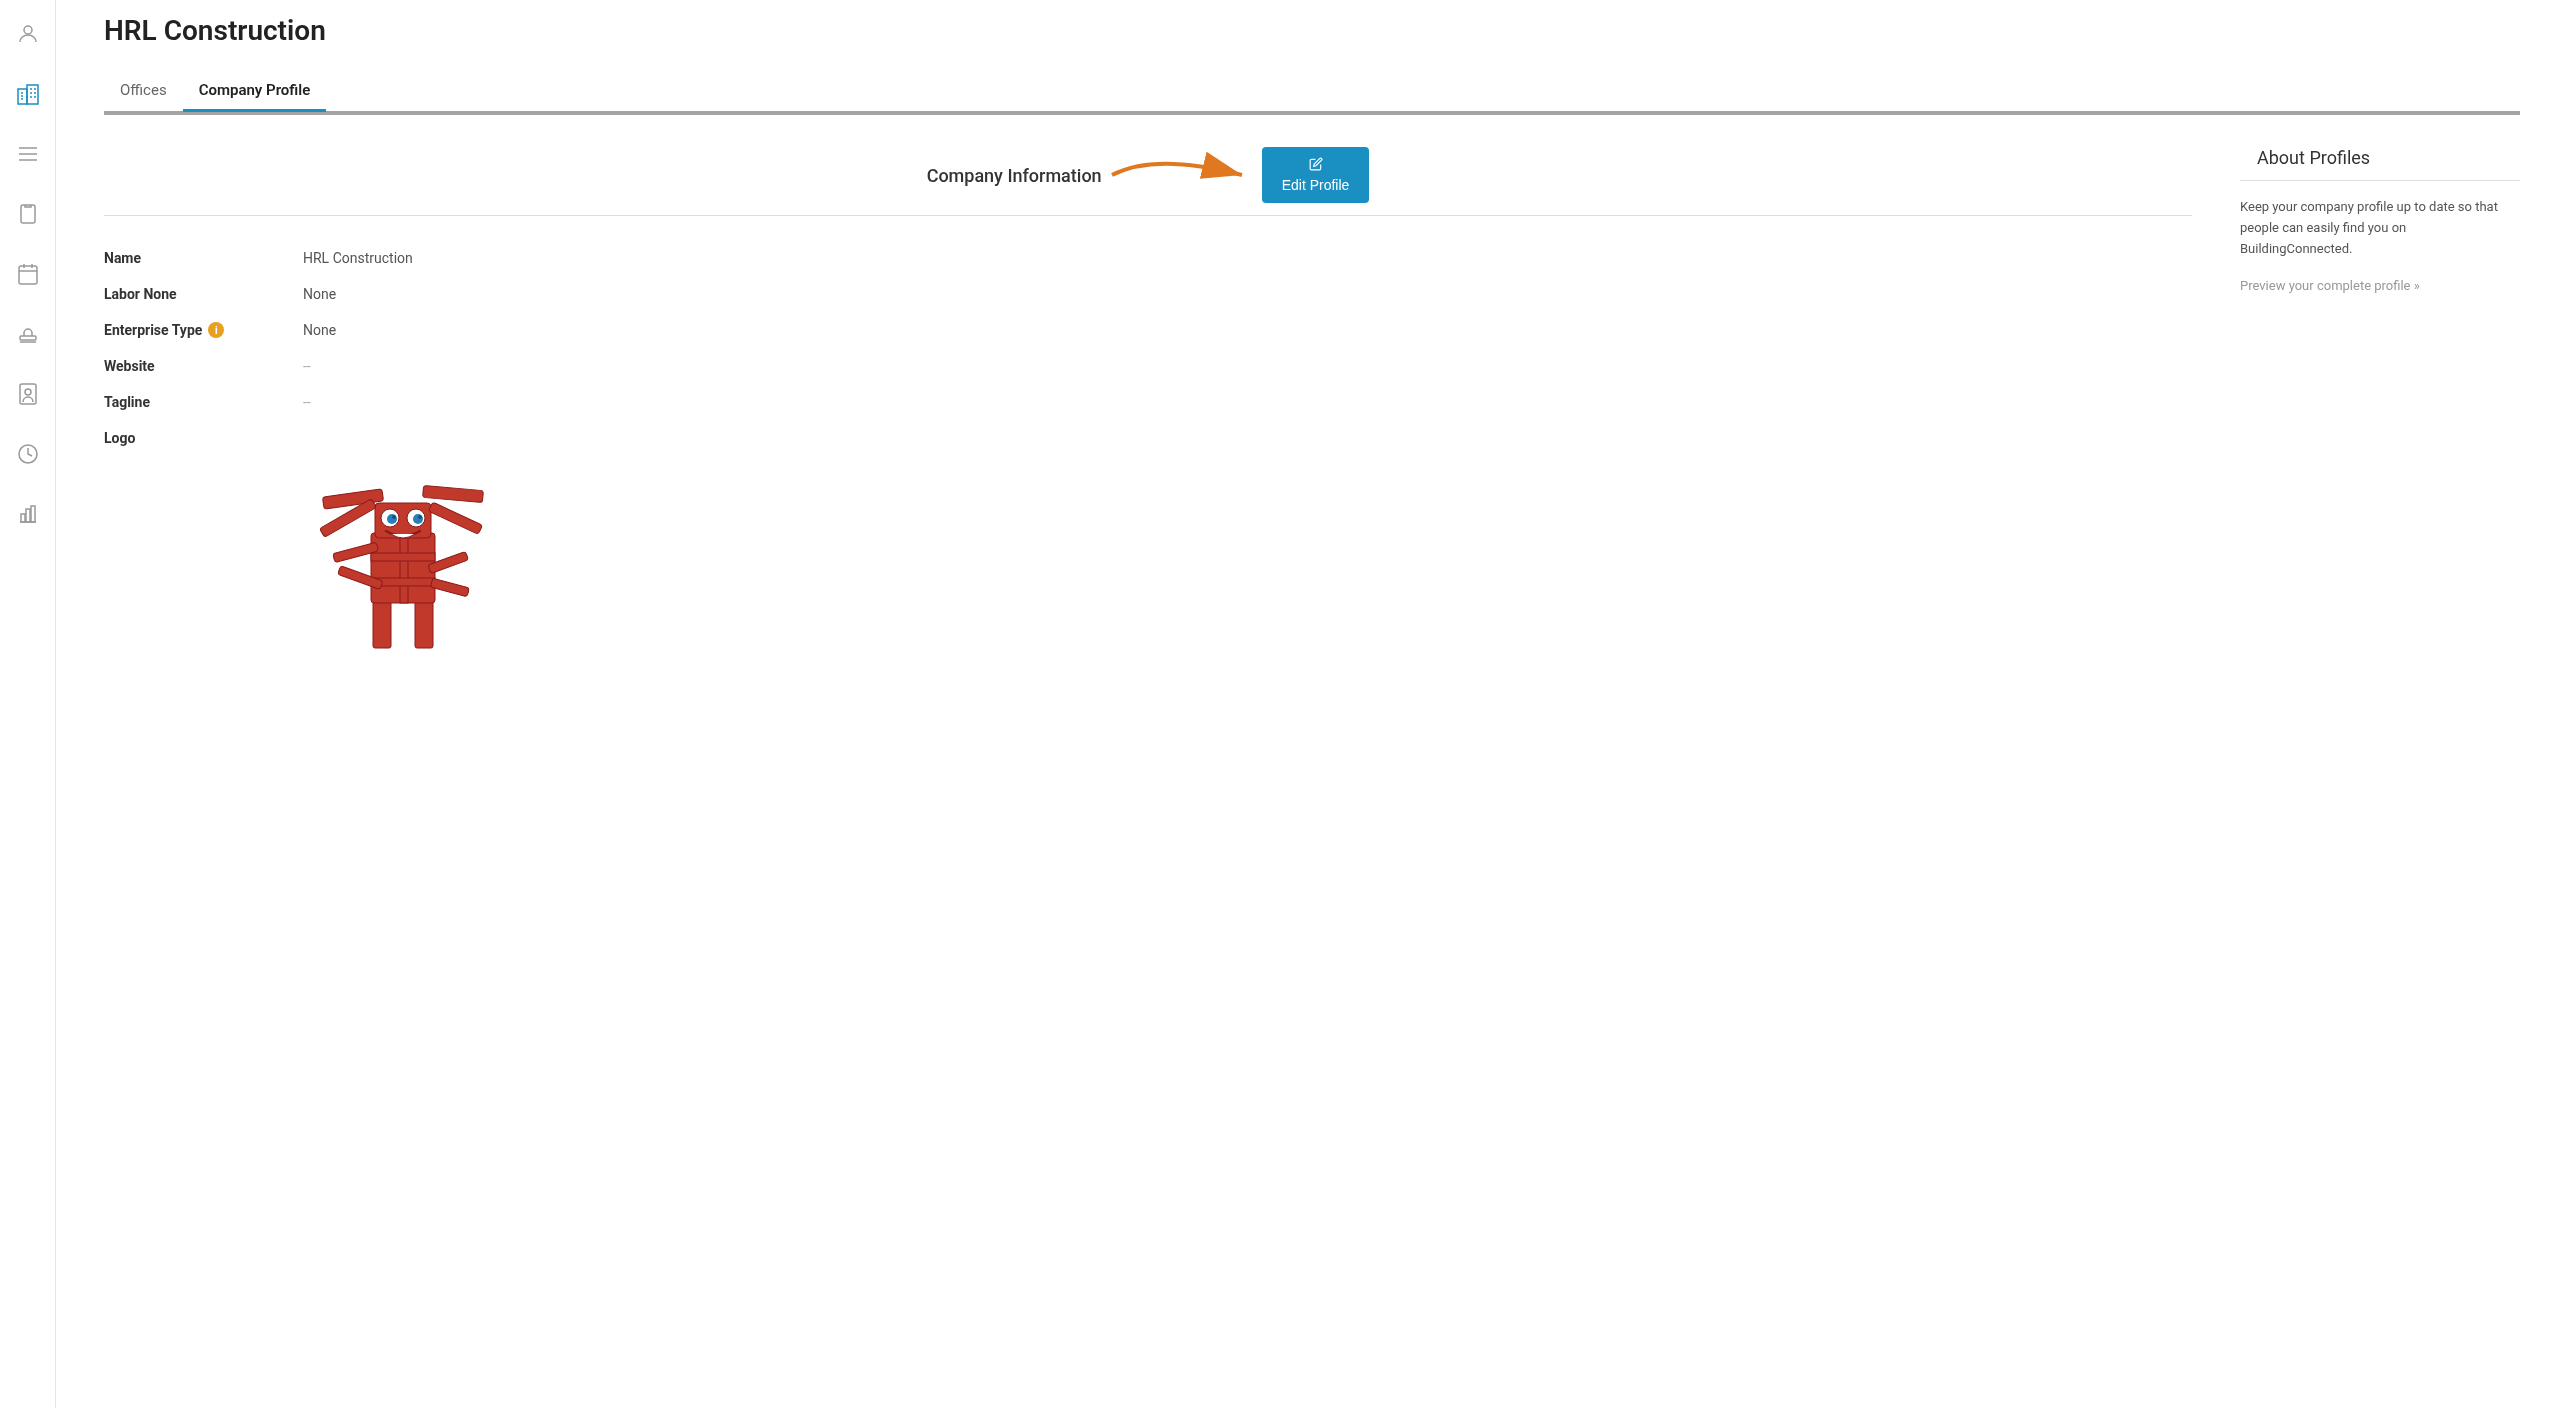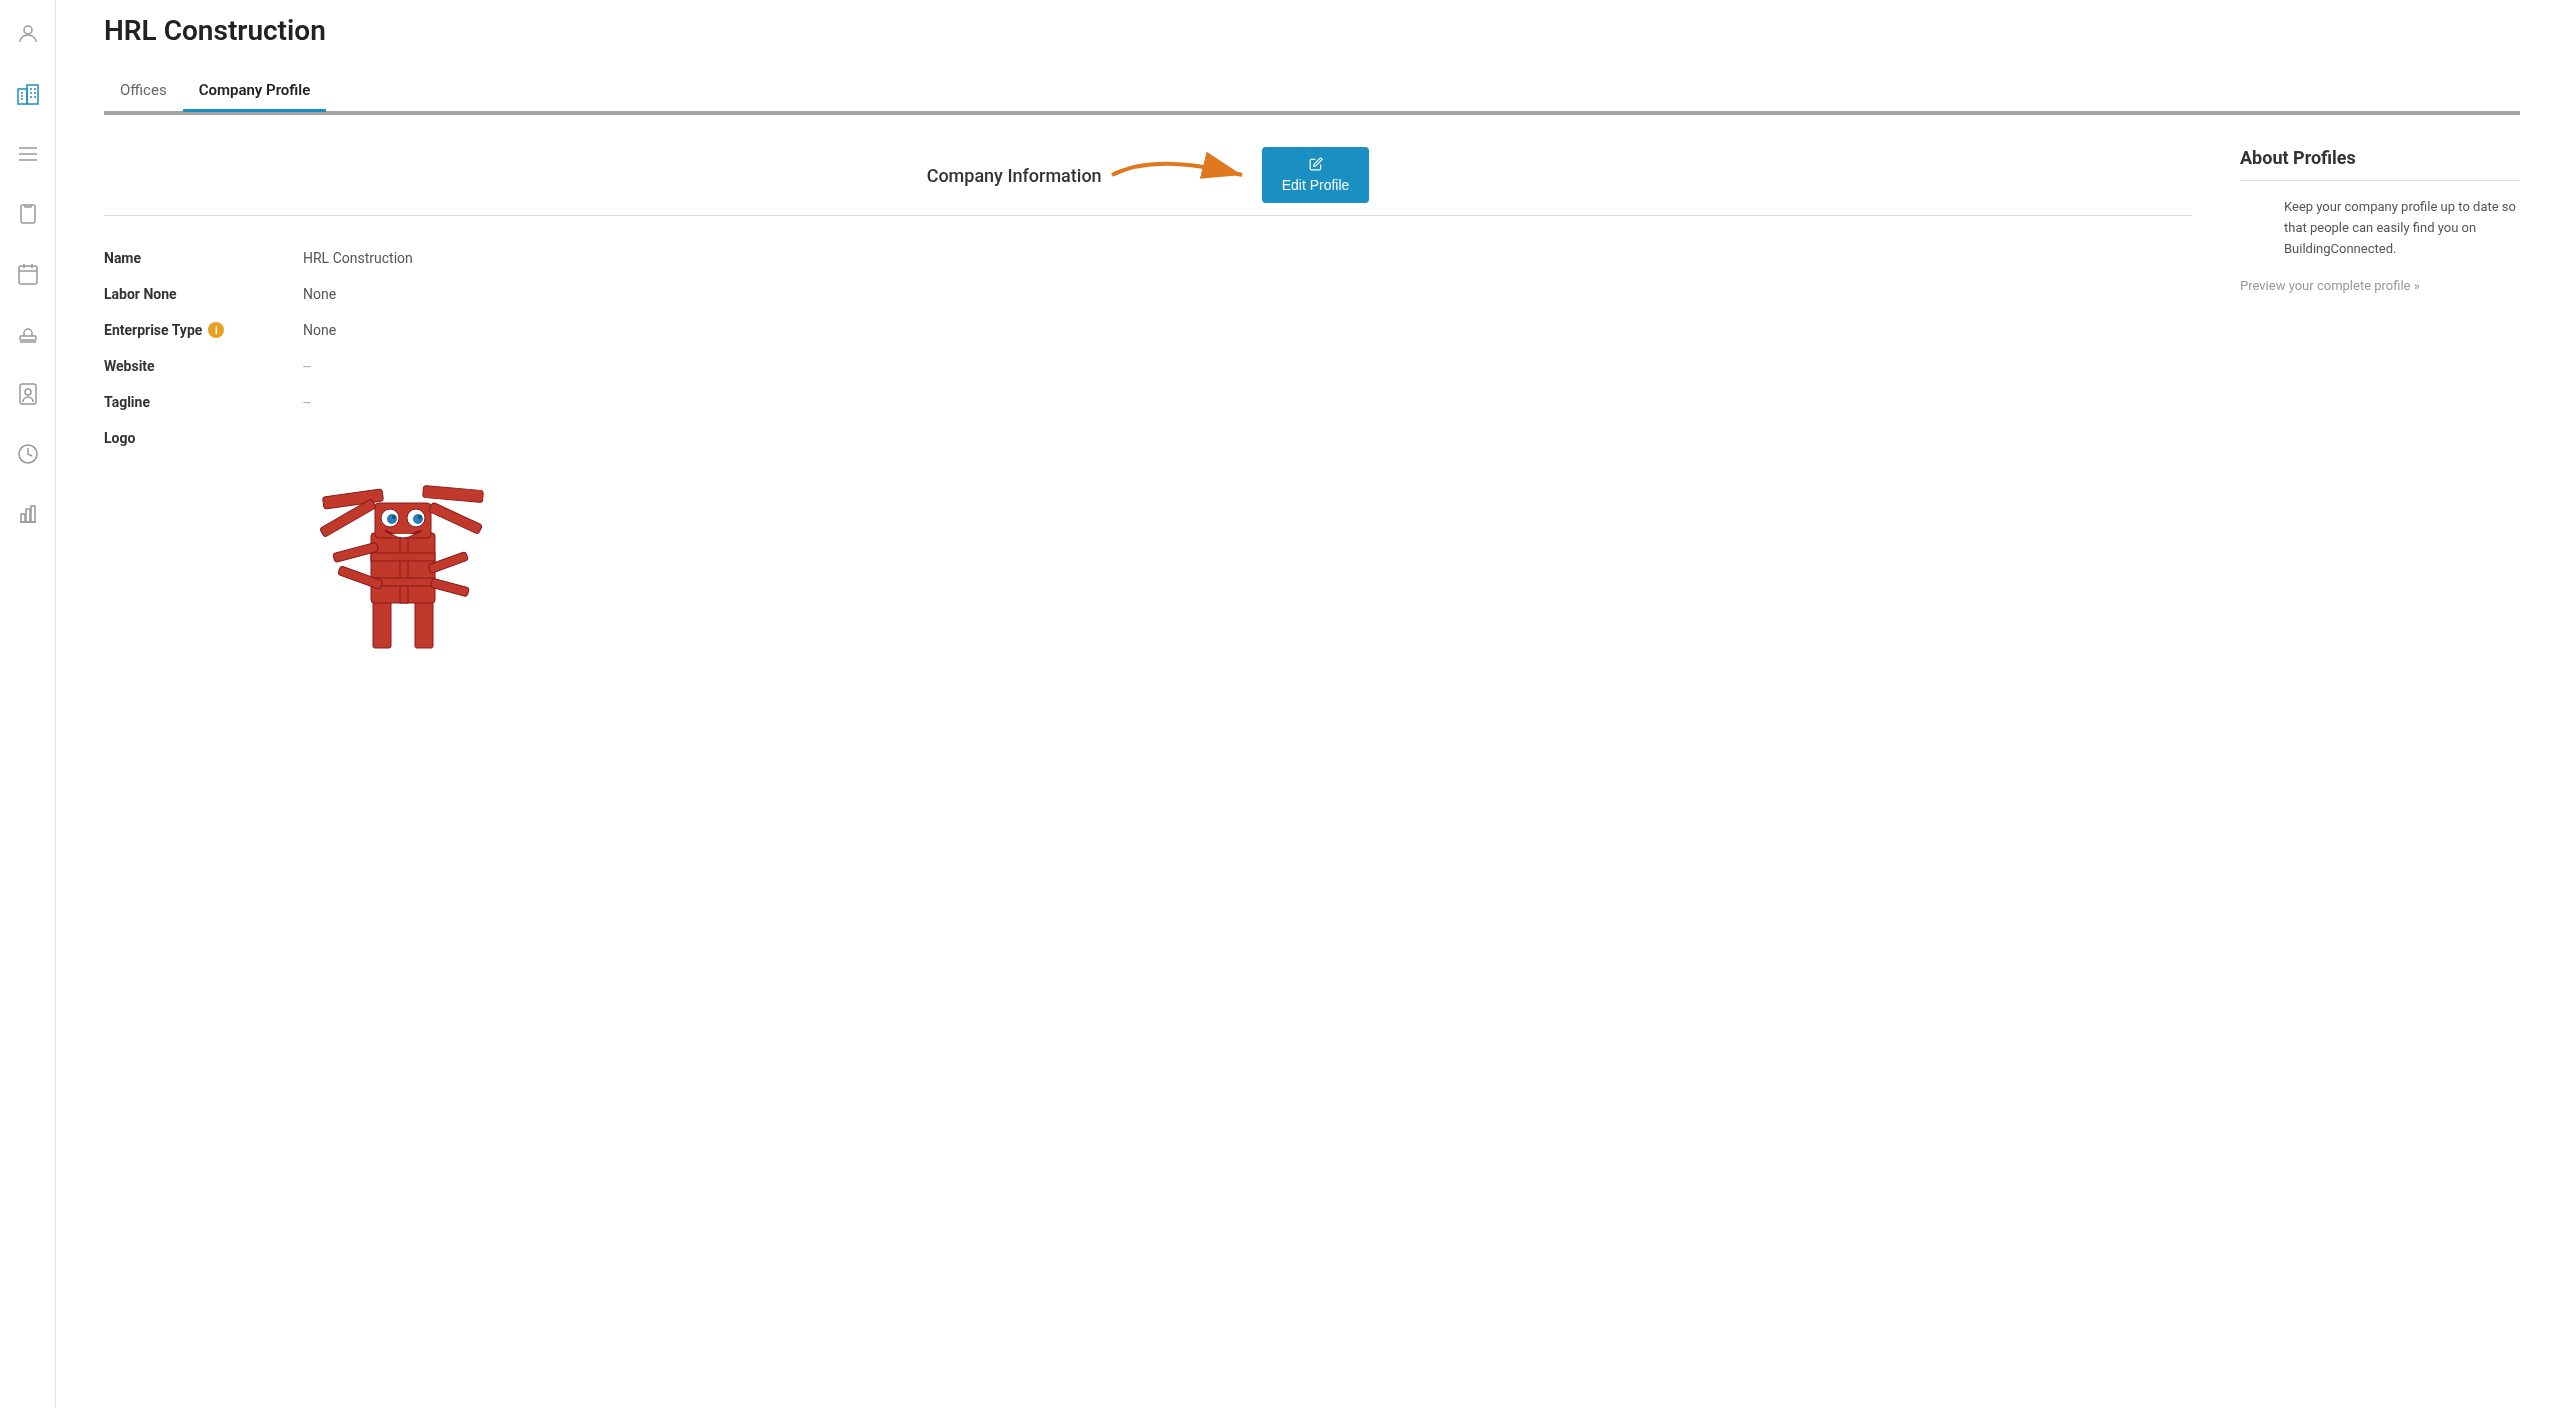--- a/index.html
+++ b/index.html
@@ -181,37 +181,37 @@
     }
 
     
     .sidebar-panel {
       width: 280px;
       flex-shrink: 0;
     }
 
     .about-title {
       font-size: 18px;
-      font-weight: 700;
+      font-weight: 400;
       color: #333;
       margin-bottom: 12px;
+      margin-left: 17px;
     }
 
     .about-divider {
       border: none;
       border-top: 1px solid #ddd;
       margin-bottom: 16px;
     }
 
     .about-text {
       font-size: 13px;
       color: #555;
       line-height: 1.6;
       margin-bottom: 16px;
-      margin-left: 44px;
     }
 
     .preview-link {
       font-size: 13px;
       color: #999;
       cursor: pointer;
       text-decoration: none;
     }
   </style>
 </head>

